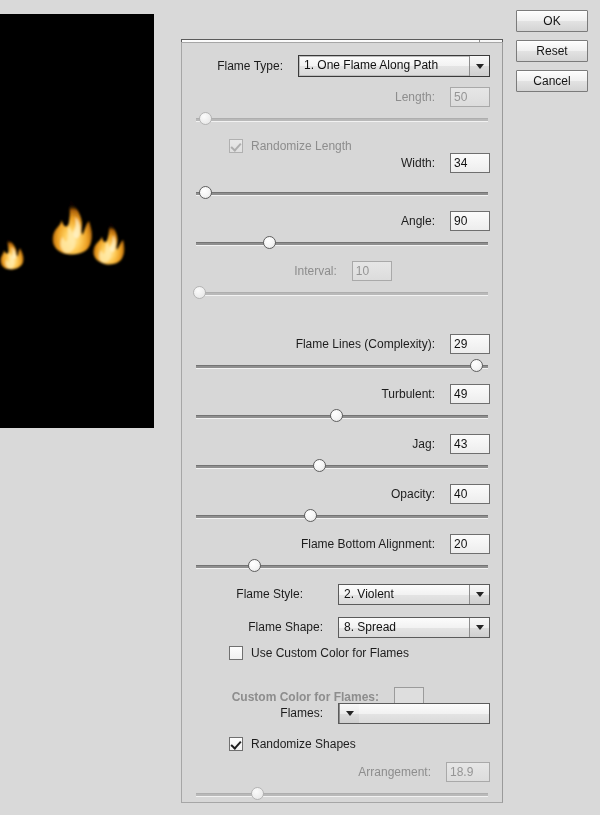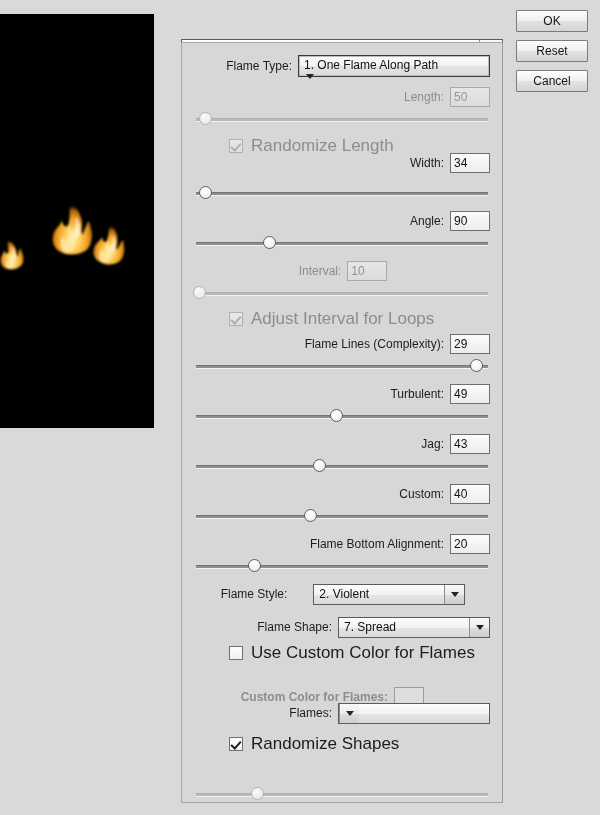--- a/index.html
+++ b/index.html
@@ -51,21 +51,21 @@
   }
   .panel-inner{position:relative; width:100%; height:100%;}
 
   
   .row{
     position:absolute; left:0; width:100%;
     display:flex; align-items:center;
     box-sizing:border-box;
     padding:0 12px 0 14px;
   }
-  .row.labeled{justify-content:flex-end;}
+  .row.labeled{justify-content:flex-end;gap:9px;}
   .lbl{
     font-size:12px; color:#1d1d1d;
     margin-right:6px; white-space:nowrap;
     text-align:right;
   }
   .lbl.dim{color:#8d8d8d;}
 
   
   .num{
     width:40px; height:20px; box-sizing:border-box;
@@ -109,40 +109,39 @@
   
   #preset-ddl{width:322px; height:23px; border:1px solid #5b5b5b;}
   #preset-ddl .ddl-text{line-height:21px; padding-left:6px;}
   #preset-ddl .ddl-arrow{width:22px;}
 
   
   #flametype-ddl{
     width:192px; height:22px;
     border:1px solid #3a3a3a;
     box-shadow:inset 0 0 0 1px #bdbdbd;
-    flex-direction:column;
   }
 
   
   .cb{
     width:14px; height:14px; box-sizing:border-box;
     background:linear-gradient(to bottom,#fdfdfd,#f1f1f1);
     border:1px solid #707070;
     margin-right:8px;
     position:relative; flex:none;
   }
   .cb.dim{border-color:#b0b0b0; background:linear-gradient(to bottom,#e8e8e8,#e0e0e0);}
   .cb.checked::after{
     content:""; position:absolute;
     left:3px; top:1px; width:4px; height:8px;
     border:solid #1d1d1d; border-width:0 2px 2px 0;
     transform:rotate(42deg);
   }
   .cb.dim.checked::after{border-color:#aeaeae;}
-  .cb-label{font-size:17px; color:#1d1d1d;}
+  .cb-label{font-size:12px; color:#1d1d1d;}
 
   
   .swatch{
     width:30px;height:20px;box-sizing:border-box;
     background:#dedede;
     border:1px solid #9b9b9b;
   }
 
   
   .slider{
@@ -270,24 +269,20 @@
   <div class="row labeled" style="top:218px;height:20px;justify-content:center;">
     <span class="lbl dim">Interval:</span>
     <input class="num dim" type="text" disabled="" value="10" style="">
   </div>
   <div class="slider" style="top:243px;">
     <div class="track dim">
           <div class="thumb dim" style="left:1%;"></div>
         </div>
   </div>
 
-  <div class="row" style="top:267px;height:18px;justify-content:flex-start;padding-left:47px;">
-    <span class="cb dim checked"></span>
-    <span class="cb-label lbl dim" style="margin-right:0;">Adjust Interval for Loops</span>
-  </div>
 
   <div class="row labeled" style="top:291px;height:20px;">
     <span class="lbl">Flame Lines (Complexity):</span>
     <input class="num" type="text" value="29" style="">
   </div>
   <div class="slider" style="top:316px;">
     <div class="track">
           <div class="thumb" style="left:96%;"></div>
         </div>
   </div>
@@ -306,51 +301,51 @@
     <span class="lbl">Jag:</span>
     <input class="num" type="text" value="43" style="">
   </div>
   <div class="slider" style="top:416px;">
     <div class="track">
           <div class="thumb" style="left:42%;"></div>
         </div>
   </div>
 
   <div class="row labeled" style="top:441px;height:20px;">
-    <span class="lbl">Custom:</span>
+    <span class="lbl">Opacity:</span>
     <input class="num" type="text" value="40" style="">
   </div>
   <div class="slider" style="top:466px;">
     <div class="track">
           <div class="thumb" style="left:39%;"></div>
         </div>
   </div>
 
   <div class="row labeled" style="top:491px;height:20px;">
     <span class="lbl">Flame Bottom Alignment:</span>
     <input class="num" type="text" value="20" style="">
   </div>
   <div class="slider" style="top:516px;">
     <div class="track">
           <div class="thumb" style="left:20%;"></div>
         </div>
   </div>
 
-  <div class="row labeled" style="top:540px;height:22px;justify-content:center;">
+  <div class="row labeled" style="top:540px;height:22px;">
     <span class="lbl">Flame Style:</span>
     <div class="ddl" style="width:152px;margin-left:20px;">
       <span class="ddl-text">2. Violent</span>
       <span class="ddl-arrow"></span>
     </div>
   </div>
 
   <div class="row labeled" style="top:573px;height:22px;">
     <span class="lbl">Flame Shape:</span>
     <div class="ddl" style="width:152px;">
-      <span class="ddl-text">7. Spread</span>
+      <span class="ddl-text">8. Spread</span>
       <span class="ddl-arrow"></span>
     </div>
   </div>
 
   <div class="row" style="top:601px;height:18px;justify-content:flex-start;padding-left:47px;">
     <span class="cb"></span>
     <span class="cb-label">Use Custom Color for Flames</span>
   </div>
 
   <div class="row labeled" style="top:644px;height:20px;padding-right:78px;font-weight:bold;">
@@ -363,20 +358,24 @@
     <div class="ddl" style="width:152px;">
       <span class="ddl-arrow"></span>
     </div>
   </div>
 
   <div class="row" style="top:692px;height:18px;justify-content:flex-start;padding-left:47px;">
     <span class="cb checked"></span>
     <span class="cb-label">Randomize Shapes</span>
   </div>
 
+  <div class="row labeled" style="top:719px;height:20px;">
+    <span class="lbl dim">Arrangement:</span>
+    <input class="num dim" style="width: 44px;" type="text" disabled="" value="18.9">
+  </div>
   <div class="slider" style="top:744px;">
     <div class="track dim">
           <div class="thumb dim" style="left:21%;"></div>
         </div>
   </div>
 
 </div>
 </div>
 
 </body></html>

